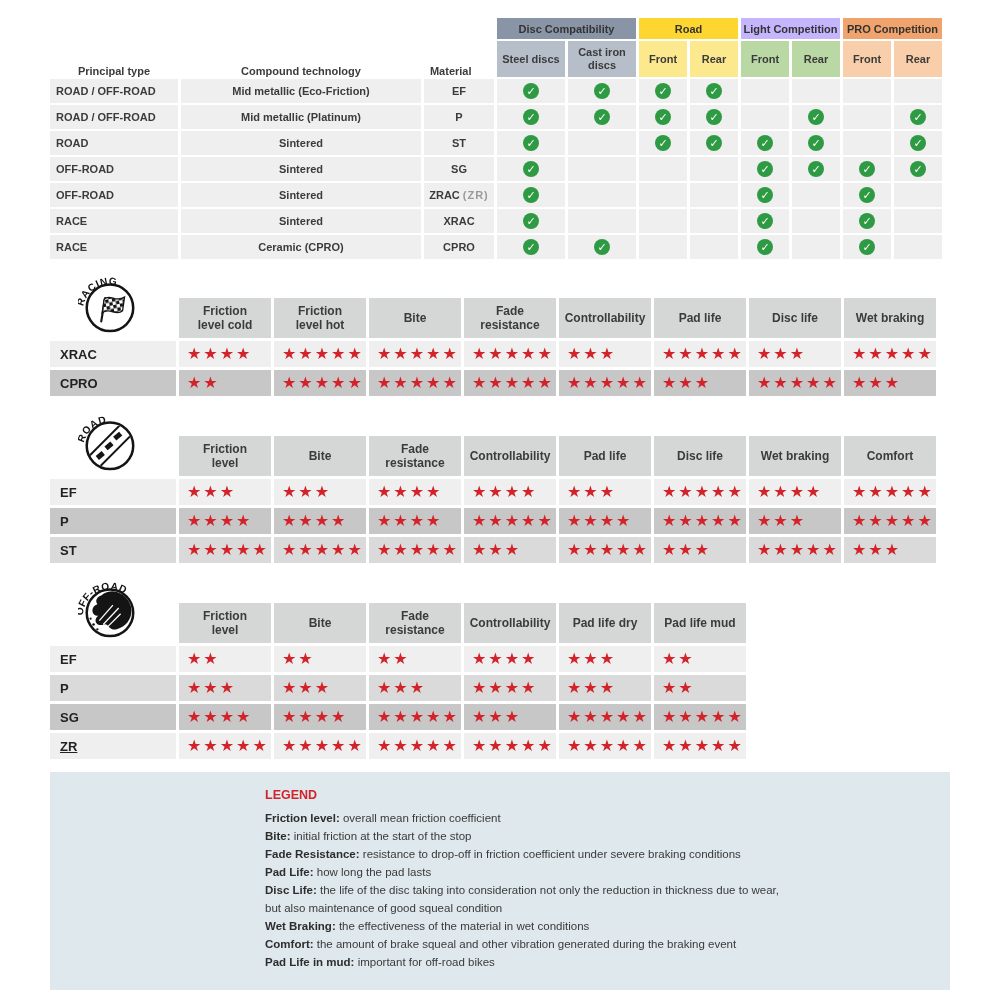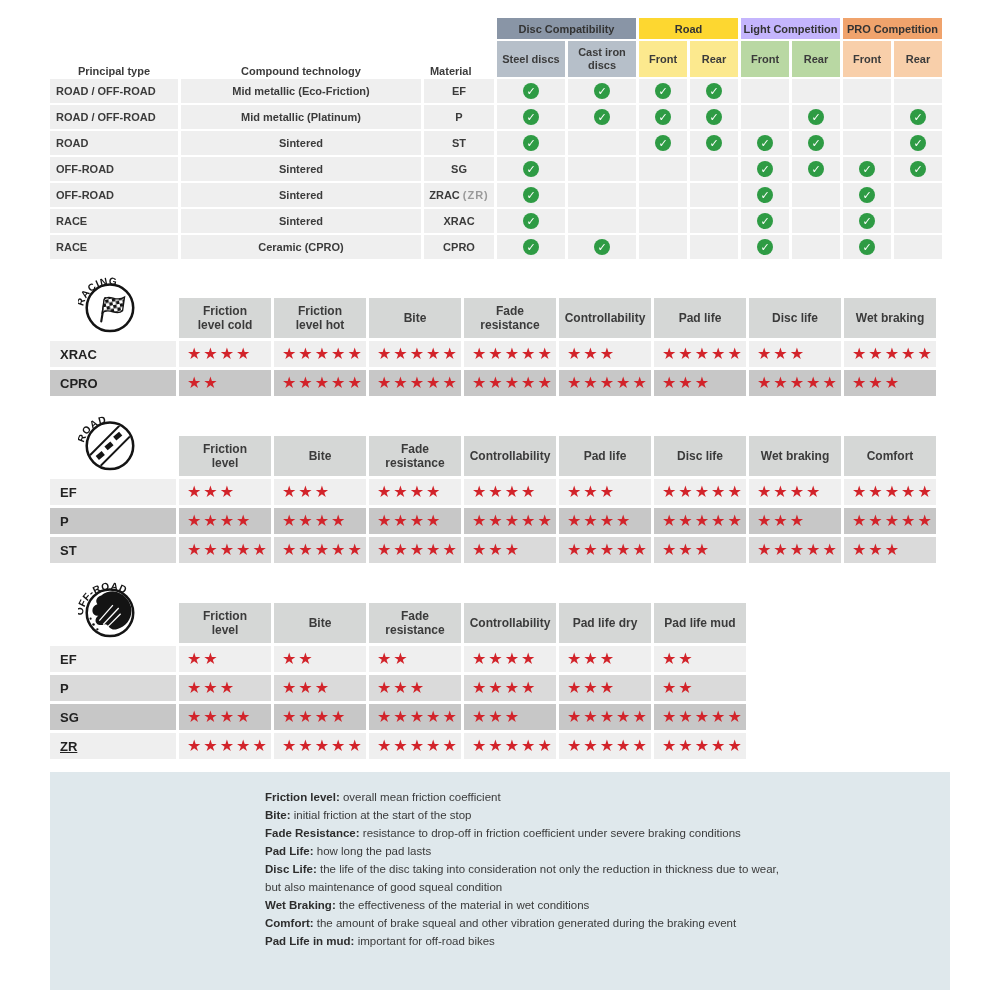--- a/index.html
+++ b/index.html
@@ -374,20 +374,21 @@
       <div class="star-cell shade-light" style="grid-row: 5;">★★★★★</div>
       <div class="star-cell shade-light" style="grid-row: 5;">★★★★★</div>
       <div class="star-cell shade-light" style="grid-row: 5;">★★★★★</div>
       <div class="star-cell shade-light" style="grid-row: 5;">★★★★★</div>
       <div class="star-cell shade-light" style="grid-row: 5;">★★★★★</div>
       <div class="star-cell shade-light" style="grid-row: 5;">★★★★★</div>
     </div>
 
   <div class="legend">
     <div class="legend-inner">
+      <div class="legend-title">LEGEND</div>
       <div id="legend-items">
           <div class="legend-line"><b>Friction level:</b> overall mean friction coefficient</div>
           <div class="legend-line"><b>Bite:</b> initial friction at the start of the stop</div>
           <div class="legend-line"><b>Fade Resistance:</b> resistance to drop-off in friction coefficient under severe braking conditions</div>
           <div class="legend-line"><b>Pad Life:</b> how long the pad lasts</div>
           <div class="legend-line"><b>Disc Life:</b> the life of the disc taking into consideration not only the reduction in thickness due to wear,</div>
           <div class="legend-line">but also maintenance of good squeal condition</div>
           <div class="legend-line"><b>Wet Braking:</b> the effectiveness of the material in wet conditions</div>
           <div class="legend-line"><b>Comfort:</b> the amount of brake squeal and other vibration generated during the braking event</div>
           <div class="legend-line"><b>Pad Life in mud:</b> important for off-road bikes</div>

